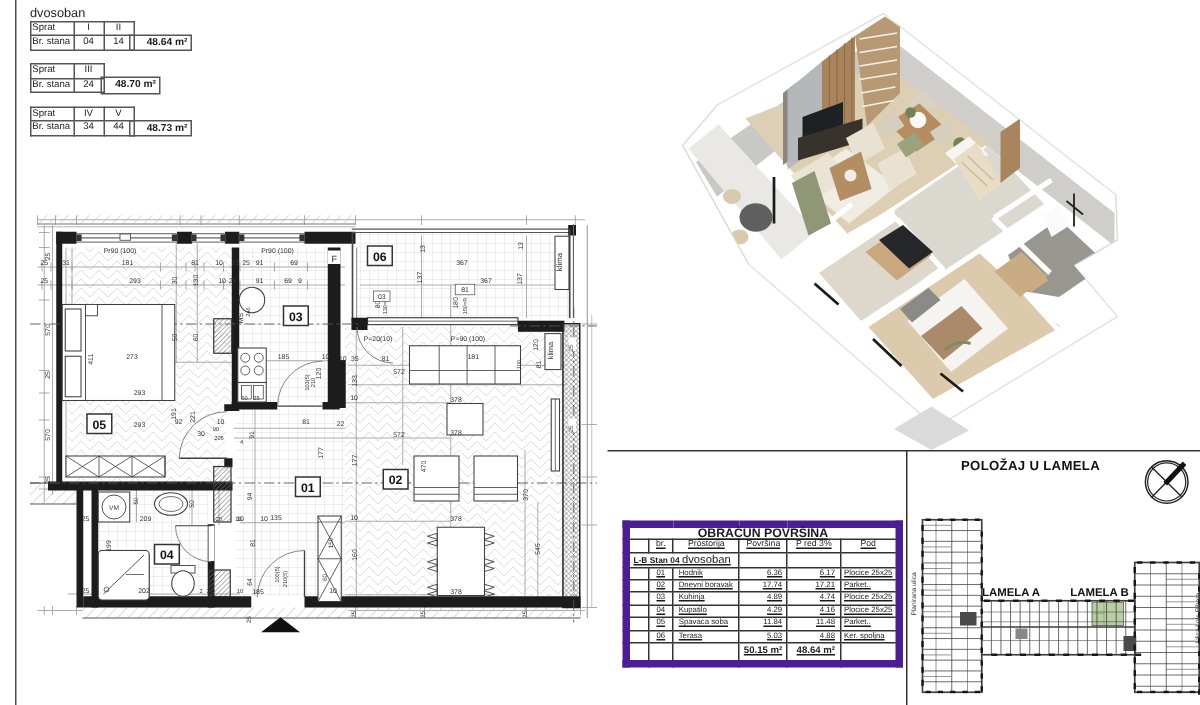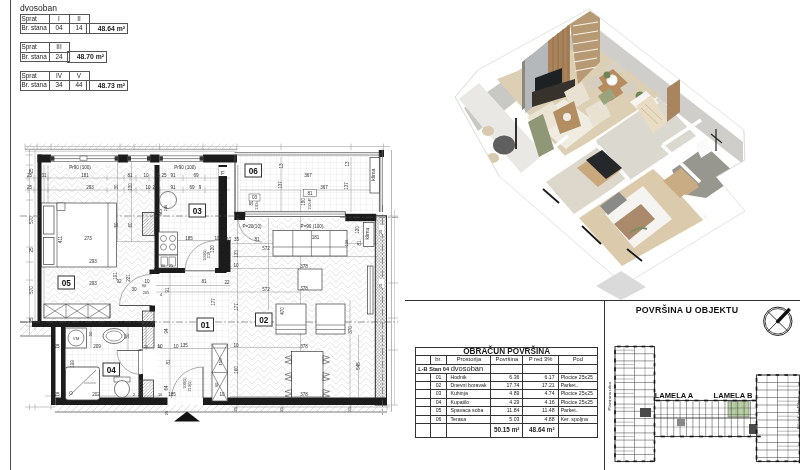--- a/index.html
+++ b/index.html
@@ -663,21 +663,21 @@
 <path d="M455,97 L499,176"></path>
 <path d="M478,70 L455,97"></path>
 <path d="M744,130 L745,160 716,177"></path>
 </g>
 </g>
 
 <polygon points="596,286 621,271 646,287 621,300" fill="#dadada"></polygon>
 </svg>
 
 <div class="abs" style="left:415.3px;top:346.6px;">
-<table style="border-collapse:collapse;table-layout:fixed;width:181.7px;border:1px solid #4c1d95;">
+<table style="border-collapse:collapse;table-layout:fixed;width:181.7px;border:5px solid #4c1d95;text-decoration:underline;">
 <colgroup>
           <col style="width:14.3px">
           <col style="width:16.9px">
           <col style="width:43.8px">
           <col style="width:32.2px">
           <col style="width:35.2px">
           <col style="width:39.3px">
         </colgroup>
 <tbody>
           <tr>
@@ -750,21 +750,21 @@
             <td class="c"></td>
             <td class="c"></td>
             <td class="c" style="text-align:right;padding-right:3px;font-weight:bold;font-size:6.4px;">50.15 m²</td>
             <td class="c" style="text-align:right;padding-right:3px;font-weight:bold;font-size:6.4px;">48.64 m²</td>
             <td class="c"></td>
           </tr>
 </tbody>
       </table>
 </div>
 
-<div class="abs" style="left:612px;top:304.5px;width:150px;text-align:center;font-size:8.8px;font-weight:bold;letter-spacing:0.2px;color:#111;">POVRŠINA U OBJEKTU</div>
+<div class="abs" style="left:612px;top:304.5px;width:150px;text-align:center;font-size:8.8px;font-weight:bold;letter-spacing:0.2px;color:#111;">POLOŽAJ U LAMELA</div>
 
 <svg class="abs" style="left:762px;top:304px;" width="34" height="36" viewBox="0 0 34 36">
 <circle cx="15.8" cy="17.3" r="14.2" fill="none" stroke="#222" stroke-width="1"></circle>
 <circle cx="15.8" cy="17.3" r="12.7" fill="none" stroke="#222" stroke-width="0.8"></circle>
 <line x1="5.8" y1="27.5" x2="25.8" y2="7" stroke="#222" stroke-width="0.9"></line>
 <line x1="5.5" y1="7.2" x2="26" y2="27.3" stroke="#222" stroke-width="0.9"></line>
 <line x1="14.8" y1="18.5" x2="27.7" y2="4.9" stroke="#111" stroke-width="3.4"></line>
 </svg>
 
 <svg class="abs" style="left:604px;top:335px;" width="196" height="135" viewBox="604 335 196 135">

